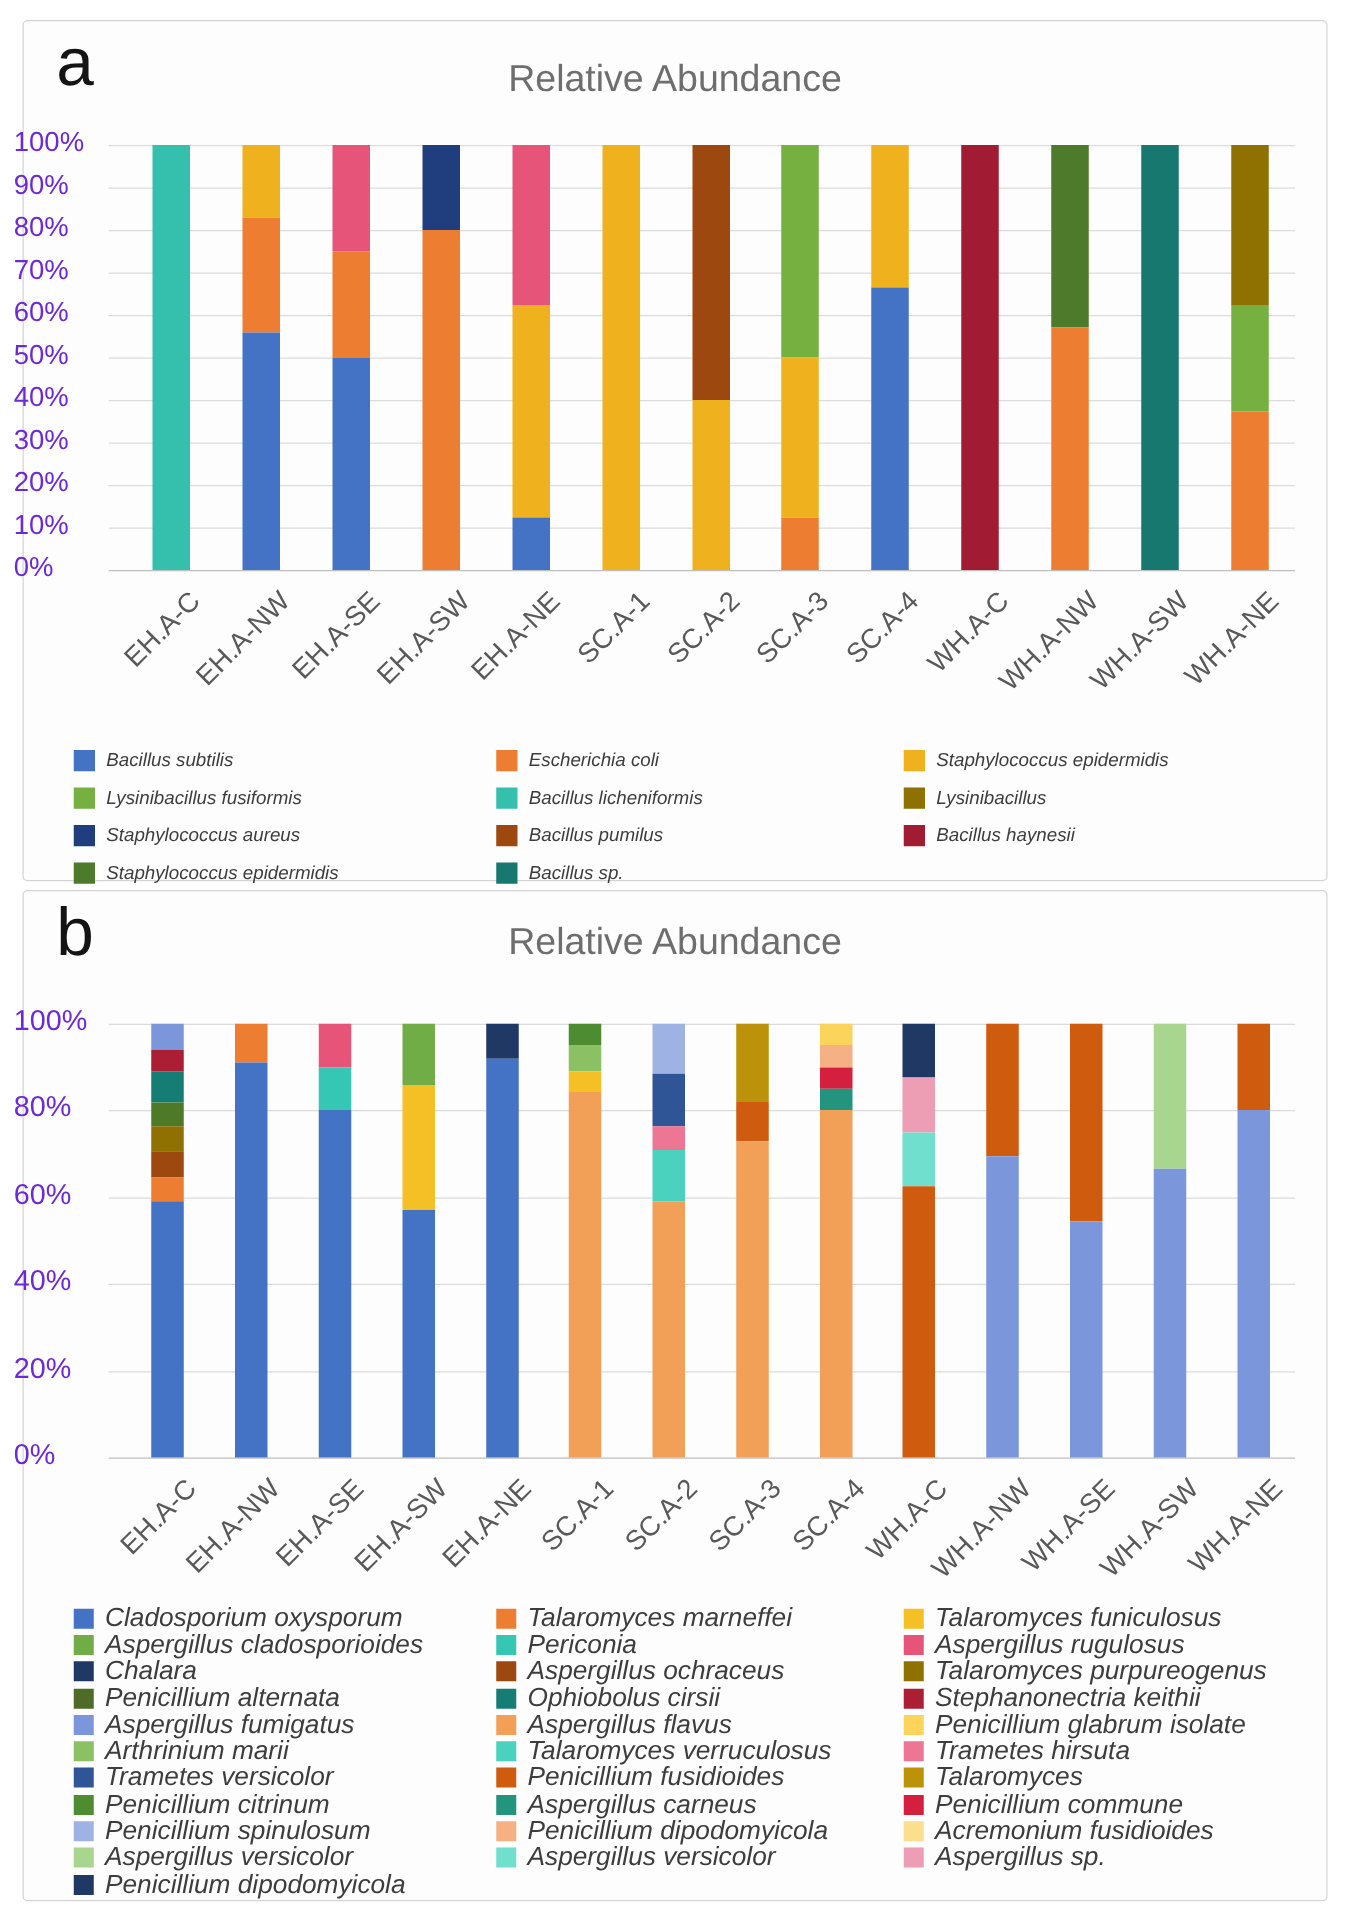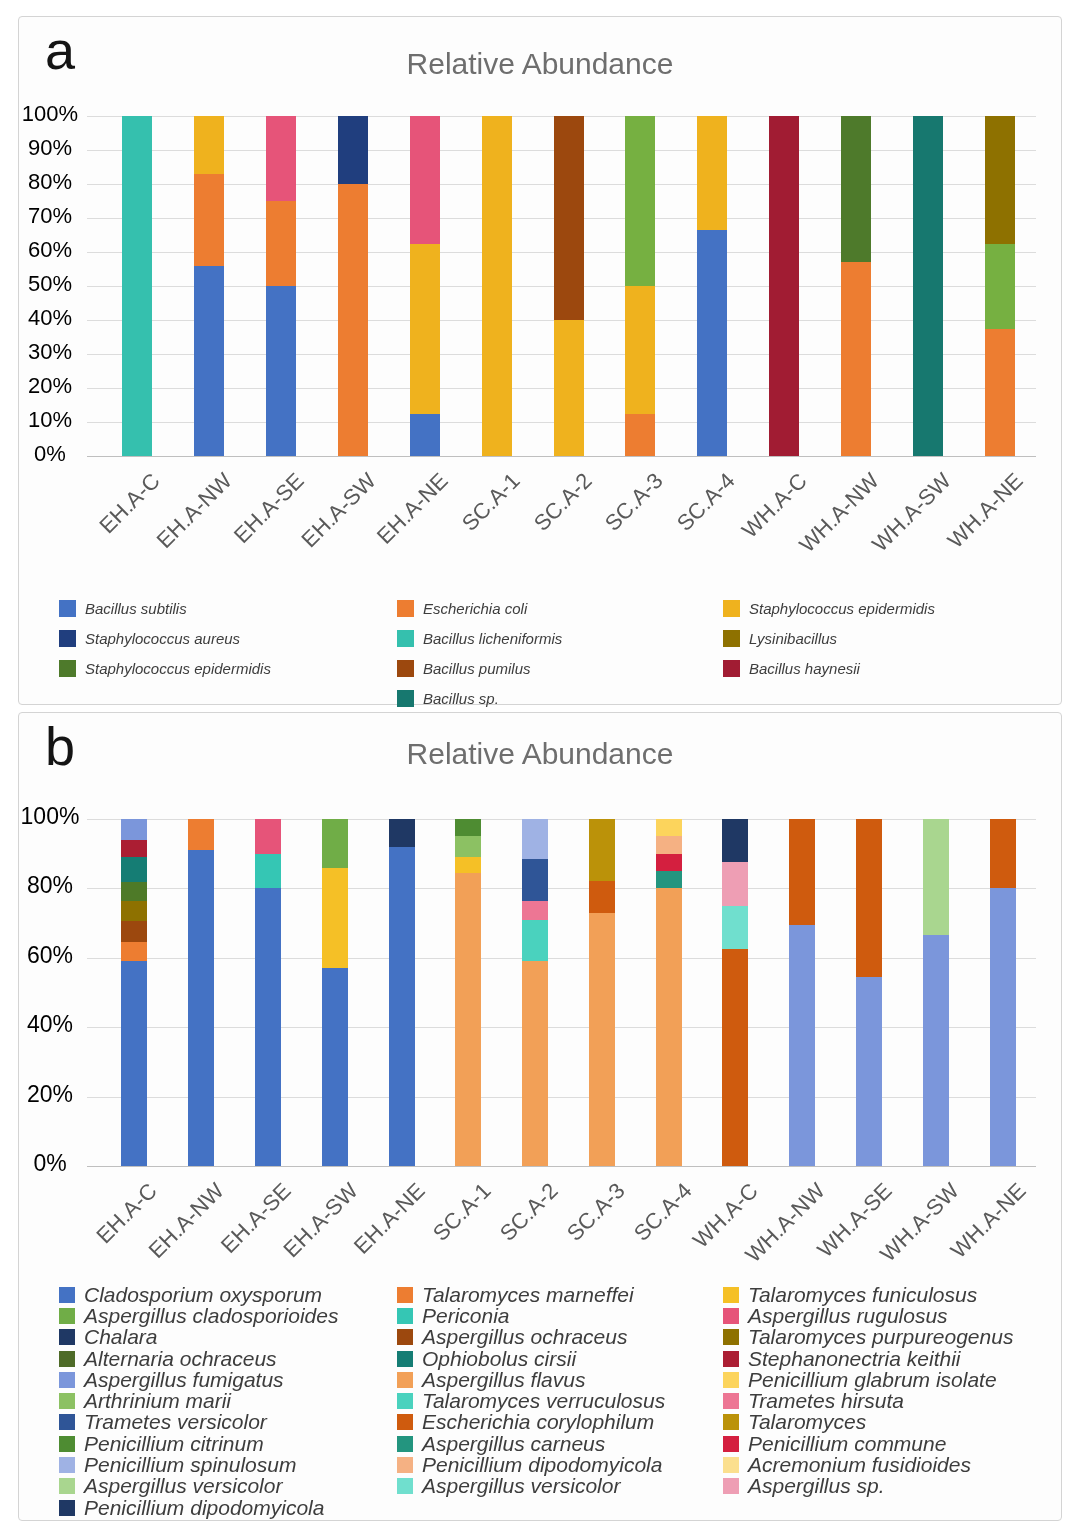--- a/index.html
+++ b/index.html
@@ -10,21 +10,21 @@
   .panel-a{margin-top:16px;height:689px;}
   .panel-b{margin-top:7px;height:809px;}
   .panel-letter{position:absolute;left:26px;top:6px;font-size:54px;font-weight:500;
                 color:#141414;line-height:1;}
   .panel-title{position:absolute;left:0;width:100%;text-align:center;margin:0;
                font-size:30px;font-weight:400;color:#6e6e6e;}
   .panel-a .panel-title{top:30px;}
   .panel-b .panel-title{top:24px;}
   .gridline{position:absolute;height:1px;background:#dcdcdc;}
   .gridline.axis{background:#bfbfbf;}
-  .ylabel{position:absolute;width:78px;text-align:center;color:#000000;}
+  .ylabel{position:absolute;width:78px;text-align:left;color:#6d28d9;}
   .panel-a .ylabel{font-size:22px;}
   .panel-b .ylabel{font-size:23px;}
   .bar{position:absolute;display:flex;flex-direction:column-reverse;}
   .seg{width:100%;}
   .xl{position:absolute;}
   .xlt{display:inline-block;white-space:nowrap;color:#595959;
        transform:translateX(-100%) rotate(-45deg);transform-origin:100% 0;}
   .panel-a .xlt{font-size:22px;}
   .panel-b .xlt{font-size:22px;}
   .lcol{position:absolute;}
@@ -135,20 +135,24 @@
         </div>
         <div class="xl" style="left: 991.038px; top: 451px;"><span class="xlt">WH.A-NE</span></div>
       </div>
     <div class="legend">
         <div class="lcol" style="left: 40px; top: 576px;">
           <div class="li">
             <span class="sw" style="background: rgb(68, 114, 196);"></span>
             <span class="lt">Bacillus subtilis</span>
           </div>
           <div class="li">
+            <span class="sw" style="background: rgb(118, 176, 65);"></span>
+            <span class="lt">Lysinibacillus fusiformis</span>
+          </div>
+          <div class="li">
             <span class="sw" style="background: rgb(32, 62, 126);"></span>
             <span class="lt">Staphylococcus aureus</span>
           </div>
           <div class="li">
             <span class="sw" style="background: rgb(78, 122, 43);"></span>
             <span class="lt">Staphylococcus epidermidis</span>
           </div>
         </div>
         <div class="lcol" style="left: 378px; top: 576px;">
           <div class="li">
@@ -300,21 +304,21 @@
           <div class="li">
             <span class="sw" style="background: rgb(112, 173, 71);"></span>
             <span class="lt">Aspergillus cladosporioides</span>
           </div>
           <div class="li">
             <span class="sw" style="background: rgb(31, 56, 100);"></span>
             <span class="lt">Chalara</span>
           </div>
           <div class="li">
             <span class="sw" style="background: rgb(78, 107, 40);"></span>
-            <span class="lt">Alternaria ochraceus</span>
+            <span class="lt">Penicillium alternata</span>
           </div>
           <div class="li">
             <span class="sw" style="background: rgb(123, 150, 219);"></span>
             <span class="lt">Aspergillus fumigatus</span>
           </div>
           <div class="li">
             <span class="sw" style="background: rgb(140, 193, 99);"></span>
             <span class="lt">Arthrinium marii</span>
           </div>
           <div class="li">
@@ -358,21 +362,21 @@
           <div class="li">
             <span class="sw" style="background: rgb(242, 160, 87);"></span>
             <span class="lt">Aspergillus flavus</span>
           </div>
           <div class="li">
             <span class="sw" style="background: rgb(74, 210, 190);"></span>
             <span class="lt">Talaromyces verruculosus</span>
           </div>
           <div class="li">
             <span class="sw" style="background: rgb(207, 91, 14);"></span>
-            <span class="lt">Escherichia corylophilum</span>
+            <span class="lt">Penicillium fusidioides</span>
           </div>
           <div class="li">
             <span class="sw" style="background: rgb(35, 149, 127);"></span>
             <span class="lt">Aspergillus carneus</span>
           </div>
           <div class="li">
             <span class="sw" style="background: rgb(245, 177, 131);"></span>
             <span class="lt">Penicillium dipodomyicola</span>
           </div>
           <div class="li">

